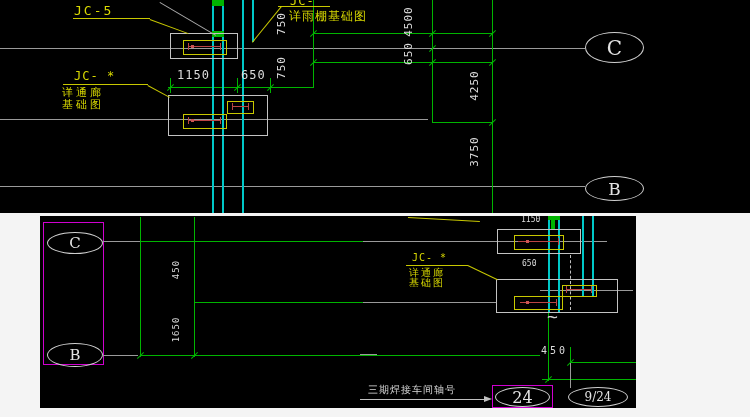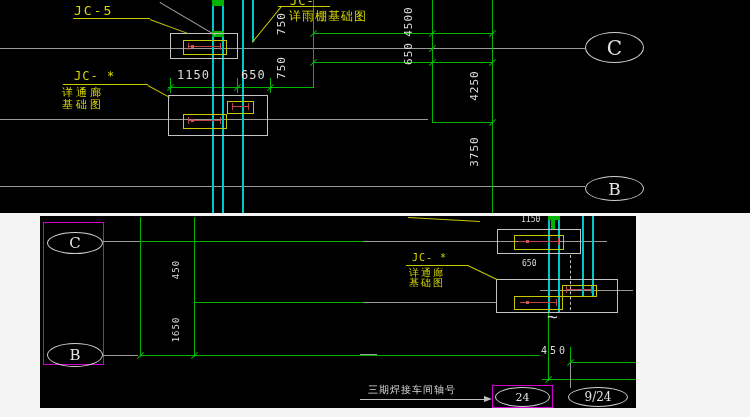--- a/index.html
+++ b/index.html
@@ -186,19 +186,19 @@
   <div class="p y" style="left:366px;top:49px;width:62px;height:1px;"></div>
   <div class="diag y" style="left:428px;top:49px;width:33px;transform:rotate(25.8deg);"></div>
   <div class="ylab cn" style="left:369px;top:52px;font-size:10px;letter-spacing:2px;">详通廊</div>
   <div class="ylab cn" style="left:369px;top:62px;font-size:10px;letter-spacing:2px;">基础图</div>
 
   <div class="dim cn" style="left:328px;top:169px;font-size:10px;letter-spacing:1px;color:#d8d8d8;">三期焊接车间轴号</div>
   <div class="hl" style="left:320px;top:183px;width:124px;background:#c0c0c0;"></div>
   <div class="arrow" style="left:444px;top:180px;"></div>
 
   <div class="mrect" style="left:452px;top:169px;width:59px;height:21px;"></div>
-  <div class="ell" style="left:455px;top:171px;width:53px;height:18px;font-size:11px;">
+  <div class="ell" style="left:455px;top:171px;width:53px;height:18px;font-size:16px;">
       <span>24</span>
     </div>
   <div class="ell" style="left:528px;top:171px;width:58px;height:18px;font-size:12px;">
       <span>9/24</span>
     </div>
 </div>
 
 </body></html>

